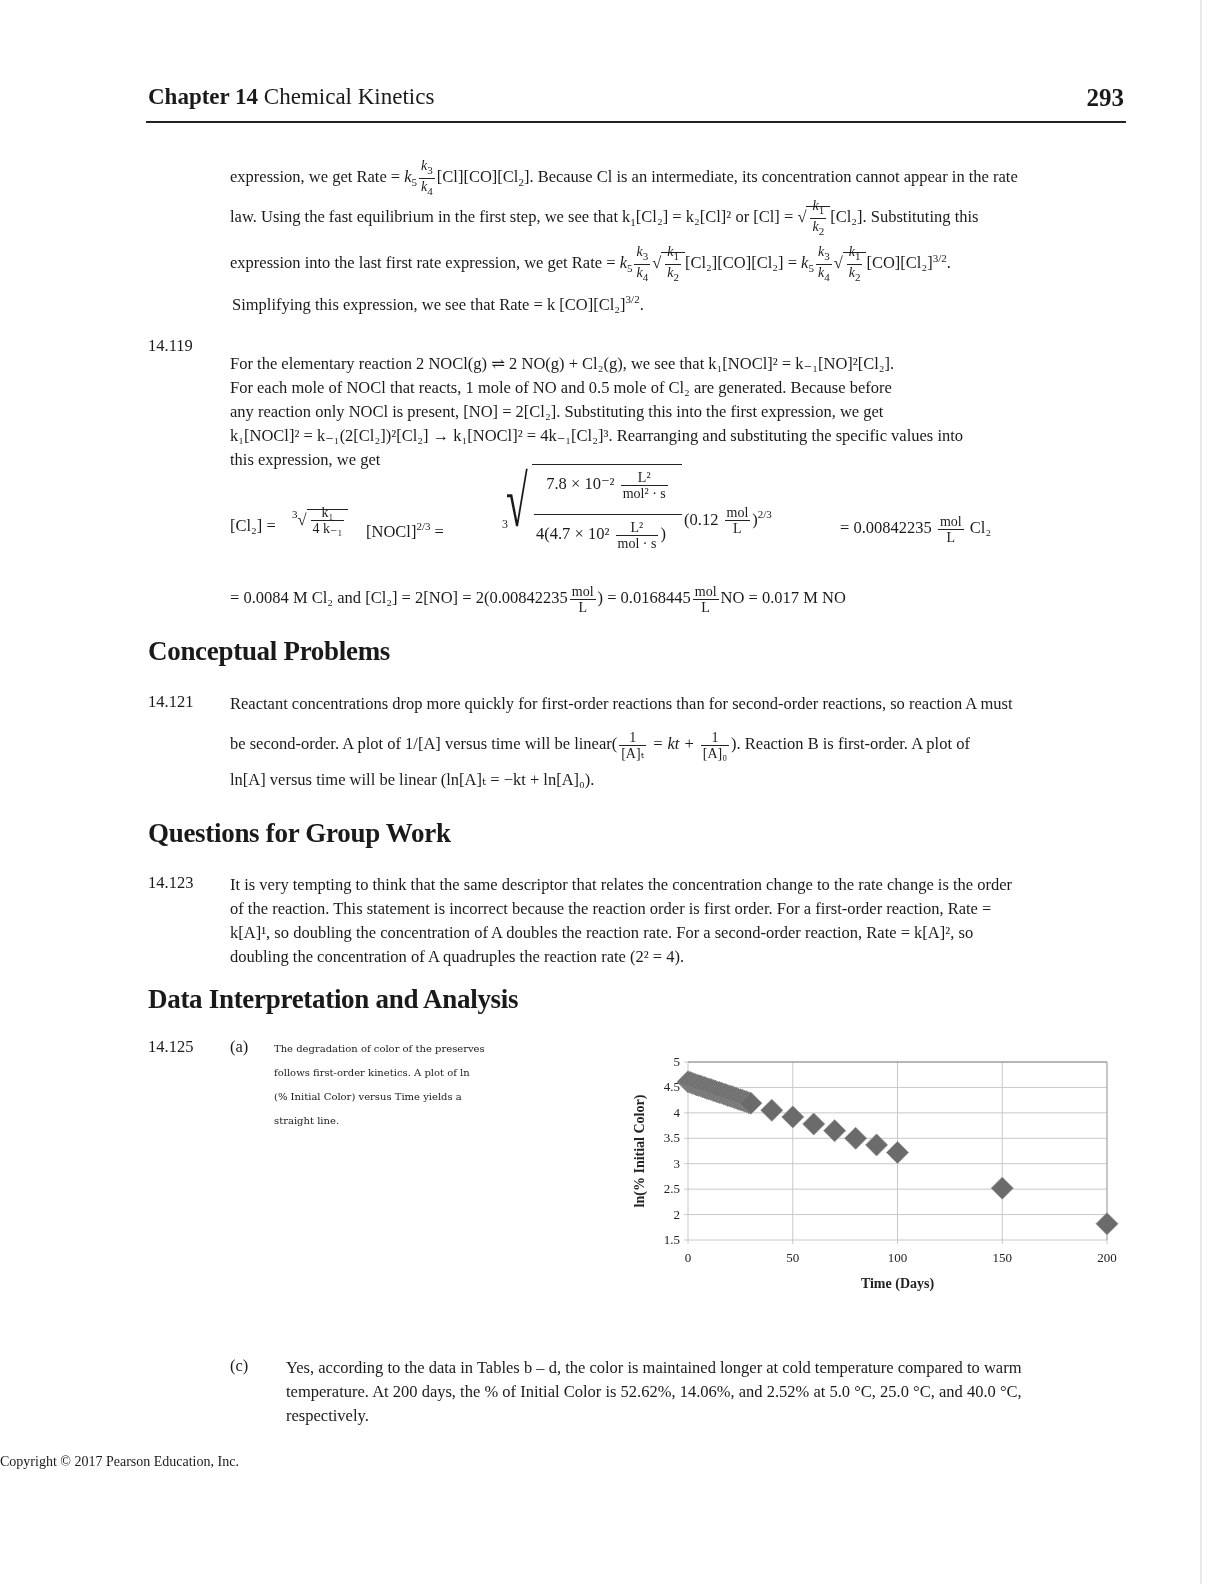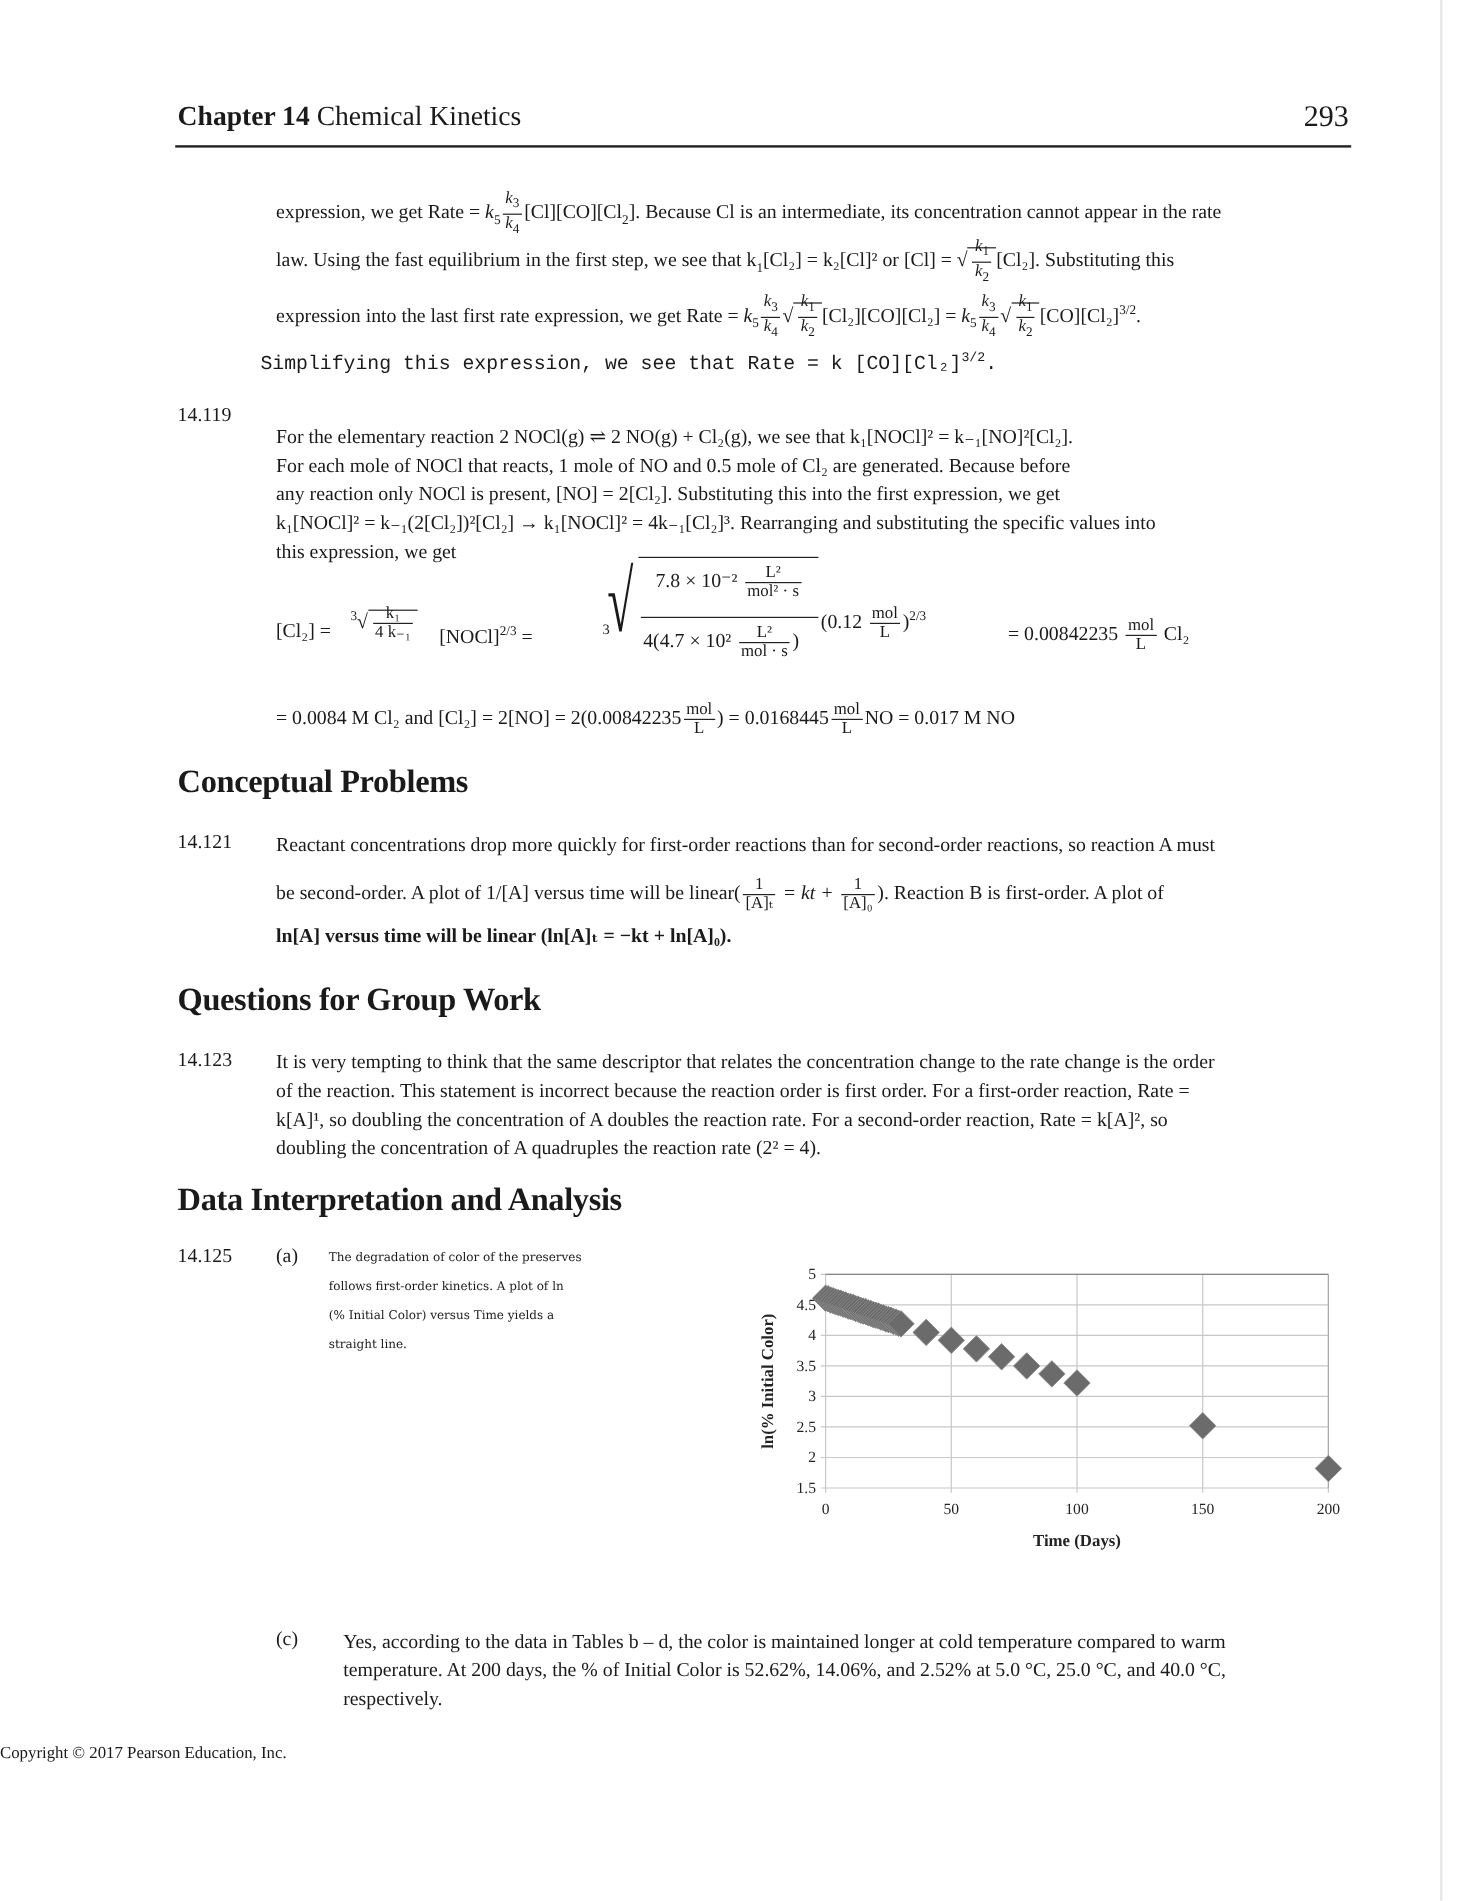--- a/index.html
+++ b/index.html
@@ -1,20 +1,20 @@
 <!DOCTYPE html>
 <html><head>
 <meta charset="utf-8">
 <style>
   html, body { margin: 0; padding: 0; background: #ffffff; }
   body { width: 1224px; height: 1584px; position: relative; font-family: "Liberation Serif", "DejaVu Serif", serif; color: #1a1a1a; overflow: hidden; }
   .abs { position: absolute; }
   .header-title { left: 148px; top: 84px; font-size: 23px; }
   .header-title b { font-weight: bold; }
-  .page-number { right: 100px; top: 84px; font-size: 25px; font-weight: normal; }
+  .page-number { right: 100px; top: 84px; font-size: 25px; font-weight: bold; }
   .header-rule { left: 146px; top: 121px; width: 980px; height: 2px; background: #222; }
   .para { font-size: 16.5px; line-height: 24px; }
   .just { text-align: justify; }
   .num { font-size: 16.5px; }
   .section-heading { font-size: 27px; font-weight: bold; letter-spacing: -0.3px; }
   .math { font-style: italic; }
   .frac { display: inline-block; vertical-align: middle; text-align: center; font-size: 14px; line-height: 15px; margin: 0 2px; }
   .frac .n { display: block; border-bottom: 1px solid #222; padding: 0 2px; }
   .frac .d { display: block; padding: 0 2px; }
   .sqrt { border-top: 1px solid #222; padding: 0 2px; }
@@ -36,21 +36,21 @@
 
 <div class="abs para" style="left:230px; top:158px; width:895px;">
   <span>expression, we get Rate = </span><span class="math">k</span><sub>5</sub><span class="frac"><span class="n"><i>k</i><sub>3</sub></span><span class="d"><i>k</i><sub>4</sub></span></span><span>[Cl][CO][Cl</span><sub>2</sub><span>]. Because Cl is an intermediate, its concentration cannot appear in the rate</span>
 </div>
 <div class="abs para" style="left:230px; top:198px; width:895px;">
   <span>law. Using the fast equilibrium in the first step, we see that k</span><sub>1</sub><span>[Cl₂] = k₂[Cl]² or [Cl] = </span>√<span class="sqrt"><span class="frac"><span class="n"><i>k</i><sub>1</sub></span><span class="d"><i>k</i><sub>2</sub></span></span></span><span>[Cl₂]. Substituting this</span>
 </div>
 <div class="abs para" style="left:230px; top:244px; width:895px;">
   <span>expression into the last first rate expression, we get Rate = </span><i>k</i><sub>5</sub><span class="frac"><span class="n"><i>k</i><sub>3</sub></span><span class="d"><i>k</i><sub>4</sub></span></span>√<span class="sqrt"><span class="frac"><span class="n"><i>k</i><sub>1</sub></span><span class="d"><i>k</i><sub>2</sub></span></span></span><span>[Cl₂][CO][Cl₂] = </span><i>k</i><sub>5</sub><span class="frac"><span class="n"><i>k</i><sub>3</sub></span><span class="d"><i>k</i><sub>4</sub></span></span>√<span class="sqrt"><span class="frac"><span class="n"><i>k</i><sub>1</sub></span><span class="d"><i>k</i><sub>2</sub></span></span></span><span>[CO][Cl₂]</span><sup>3/2</sup>.
 </div>
-<div class="abs para" style="left:217px; top:287px; width:895px;font-family:Liberation Mono, monospace;">
+<div class="abs para" style="left:232px; top:287px; width:895px;">
   <span>Simplifying this expression, we see that Rate = k [CO][Cl₂]</span><sup>3/2</sup>.
 </div>
 
 <div class="abs num" style="left:148px; top:336px;">14.119</div>
 <div class="abs para just" style="left:230px; top:336px; width:895px;margin-top:16px;">
   <div>For the elementary reaction 2 NOCl(g) ⇌ 2 NO(g) + Cl₂(g), we see that k₁[NOCl]² = k₋₁[NO]²[Cl₂].</div>
   <div>For each mole of NOCl that reacts, 1 mole of NO and 0.5 mole of Cl₂ are generated. Because before</div>
   <div>any reaction only NOCl is present, [NO] = 2[Cl₂]. Substituting this into the first expression, we get</div>
   <div>k₁[NOCl]² = k₋₁(2[Cl₂])²[Cl₂] → k₁[NOCl]² = 4k₋₁[Cl₂]³. Rearranging and substituting the specific values into</div>
   <div>this expression, we get</div>
@@ -75,21 +75,21 @@
 <div class="abs para" style="left:230px; top:584px; width:900px;">
   <span>= 0.0084 M Cl₂ and [Cl₂] = 2[NO] = 2(0.00842235</span><span class="frac"><span class="n">mol</span><span class="d">L</span></span><span>) = 0.0168445</span><span class="frac"><span class="n">mol</span><span class="d">L</span></span><span>NO = 0.017 M NO</span>
 </div>
 
 <div class="abs section-heading" style="left:148px; top:636px;">Conceptual Problems</div>
 <div class="abs num" style="left:148px; top:692px;">14.121</div>
 <div class="abs para" style="left:230px; top:692px; width:895px;">Reactant concentrations drop more quickly for first-order reactions than for second-order reactions, so reaction A must</div>
 <div class="abs para" style="left:230px; top:730px; width:895px;">
   <span>be second-order. A plot of 1/[A] versus time will be linear</span>(<span class="frac"><span class="n">1</span><span class="d">[A]ₜ</span></span> <i>= kt +</i> <span class="frac"><span class="n">1</span><span class="d">[A]₀</span></span>)<span>. Reaction B is first-order. A plot of</span>
 </div>
-<div class="abs para" style="left:230px; top:768px; width:895px;font-weight:bold;">ln[A] versus time will be linear (ln[A]ₜ = −kt + ln[A]₀).</div>
+<div class="abs para" style="left:230px; top:768px; width:895px;">ln[A] versus time will be linear (ln[A]ₜ = −kt + ln[A]₀).</div>
 
 <div class="abs section-heading" style="left:148px; top:818px;">Questions for Group Work</div>
 <div class="abs num" style="left:148px; top:873px;">14.123</div>
 <div class="abs para just" style="left:230px; top:873px; width:895px;">
   <div>It is very tempting to think that the same descriptor that relates the concentration change to the rate change is the order</div>
   <div>of the reaction. This statement is incorrect because the reaction order is first order. For a first-order reaction, Rate =</div>
   <div>k[A]¹, so doubling the concentration of A doubles the reaction rate. For a second-order reaction, Rate = k[A]², so</div>
   <div>doubling the concentration of A quadruples the reaction rate (2² = 4).</div>
 </div>
 

